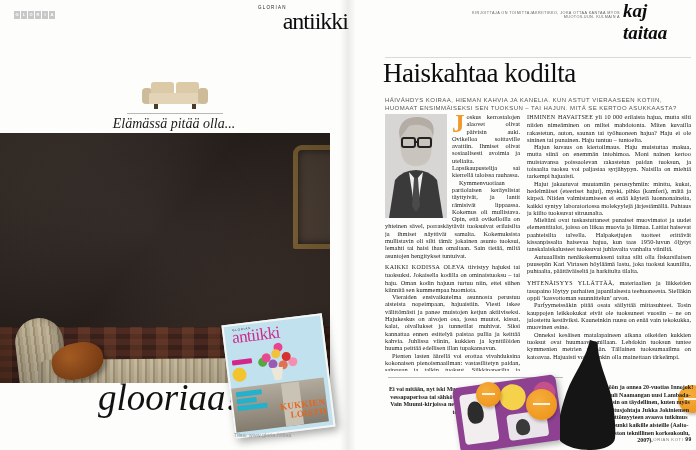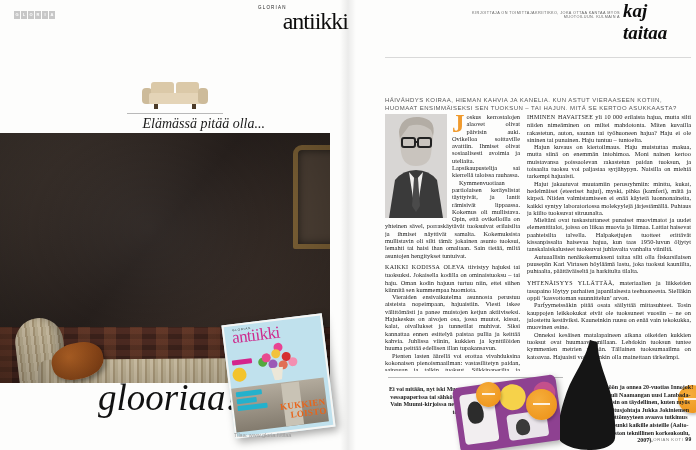--- a/index.html
+++ b/index.html
@@ -17,21 +17,21 @@
   .sofa-thumb{left:142px;top:81px;width:66px;height:28px;}
   .sofa-thumb div{position:absolute;}
   .st-arm-l{left:0;top:7px;width:10px;height:16px;background:#cdbb9a;border-radius:4px;}
   .st-arm-r{left:56px;top:7px;width:10px;height:16px;background:#cdbb9a;border-radius:4px;}
   .st-back1{left:9px;top:1px;width:23px;height:13px;background:#dbc9a8;border-radius:3px;}
   .st-back2{left:34px;top:1px;width:23px;height:13px;background:#dbc9a8;border-radius:3px;}
   .st-seat{left:7px;top:12px;width:52px;height:11px;background:#e4d4b7;border-radius:2px;}
   .st-foot1{left:12px;top:23px;width:4px;height:5px;background:#4c3b28;}
   .st-foot2{left:50px;top:23px;width:4px;height:5px;background:#4c3b28;}
   .thumb-rule{left:127px;top:113px;width:96px;height:1px;background:#b9b9b9;}
-  .tagline{left:83px;top:116px;width:182px;text-align:right;font-style:italic;font-size:14px;color:#1c1c1c;}
+  .tagline{left:83px;top:116px;width:182px;text-align:center;font-style:italic;font-size:14px;color:#1c1c1c;}
   
   .photo{left:0;top:133px;width:330px;height:250px;background:linear-gradient(130deg,#3c332d 0%,#261f1c 45%,#453830 100%);overflow:hidden;}
   .photo div{position:absolute;}
   .mirror{left:293px;top:12px;width:45px;height:94px;border:5px solid #7e6236;border-radius:9px 9px 2px 2px;background:#4e4136;box-shadow:inset 0 0 8px rgba(0,0,0,.6);}
   .rug{left:0;top:194px;width:330px;height:56px;background:
       repeating-linear-gradient(90deg,rgba(158,92,58,.28) 0 12px,rgba(0,0,0,0) 12px 26px),
       repeating-linear-gradient(0deg,rgba(0,0,0,.22) 0 5px,rgba(0,0,0,0) 5px 11px),
       #4e2b22;}
   .chaise{left:16px;top:182px;width:276px;height:124px;transform:rotate(-1.5deg);}
   .striped{background:repeating-linear-gradient(90deg,#ddcfb2 0 3px,#b8a684 3px 5px,#cec0a0 5px 8px);}
@@ -157,20 +157,21 @@
       <span>LOISTO</span>
     </div>
   </div>
   <div class="abs subscribe">Tilaa: www.gloria.fi/tilaa</div>
 
   <div class="abs gutter"></div>
 
   <div class="abs kicker">KIRJOITTAJA ON TOIMITTAJAKRIITIKKO, JOKA OTTAA KANTAA MYÖS MUOTOILUUN. KULMAIN A</div>
   <div class="abs byline">kaj taitaa</div>
   <div class="abs toprule"></div>
+  <div class="abs title">Haiskahtaa kodilta</div>
   <div class="abs standfirst">
     <div>HÄIVÄHDYS KOIRAA, HIEMAN KAHVIA JA KANELIA. KUN ASTUT VIERAASEEN KOTIIN,</div>
     <div>HUOMAAT ENSIMMÄISEKSI SEN TUOKSUN – TAI HAJUN. MITÄ SE KERTOO ASUKKAASTA?</div>
   </div>
 
   <div class="abs col col1">
     <div class="portrait">
 
       <svg width="62" height="104" viewBox="0 0 62 104">
         <rect x="0" y="0" width="62" height="104" fill="#d8d6d4"></rect>

